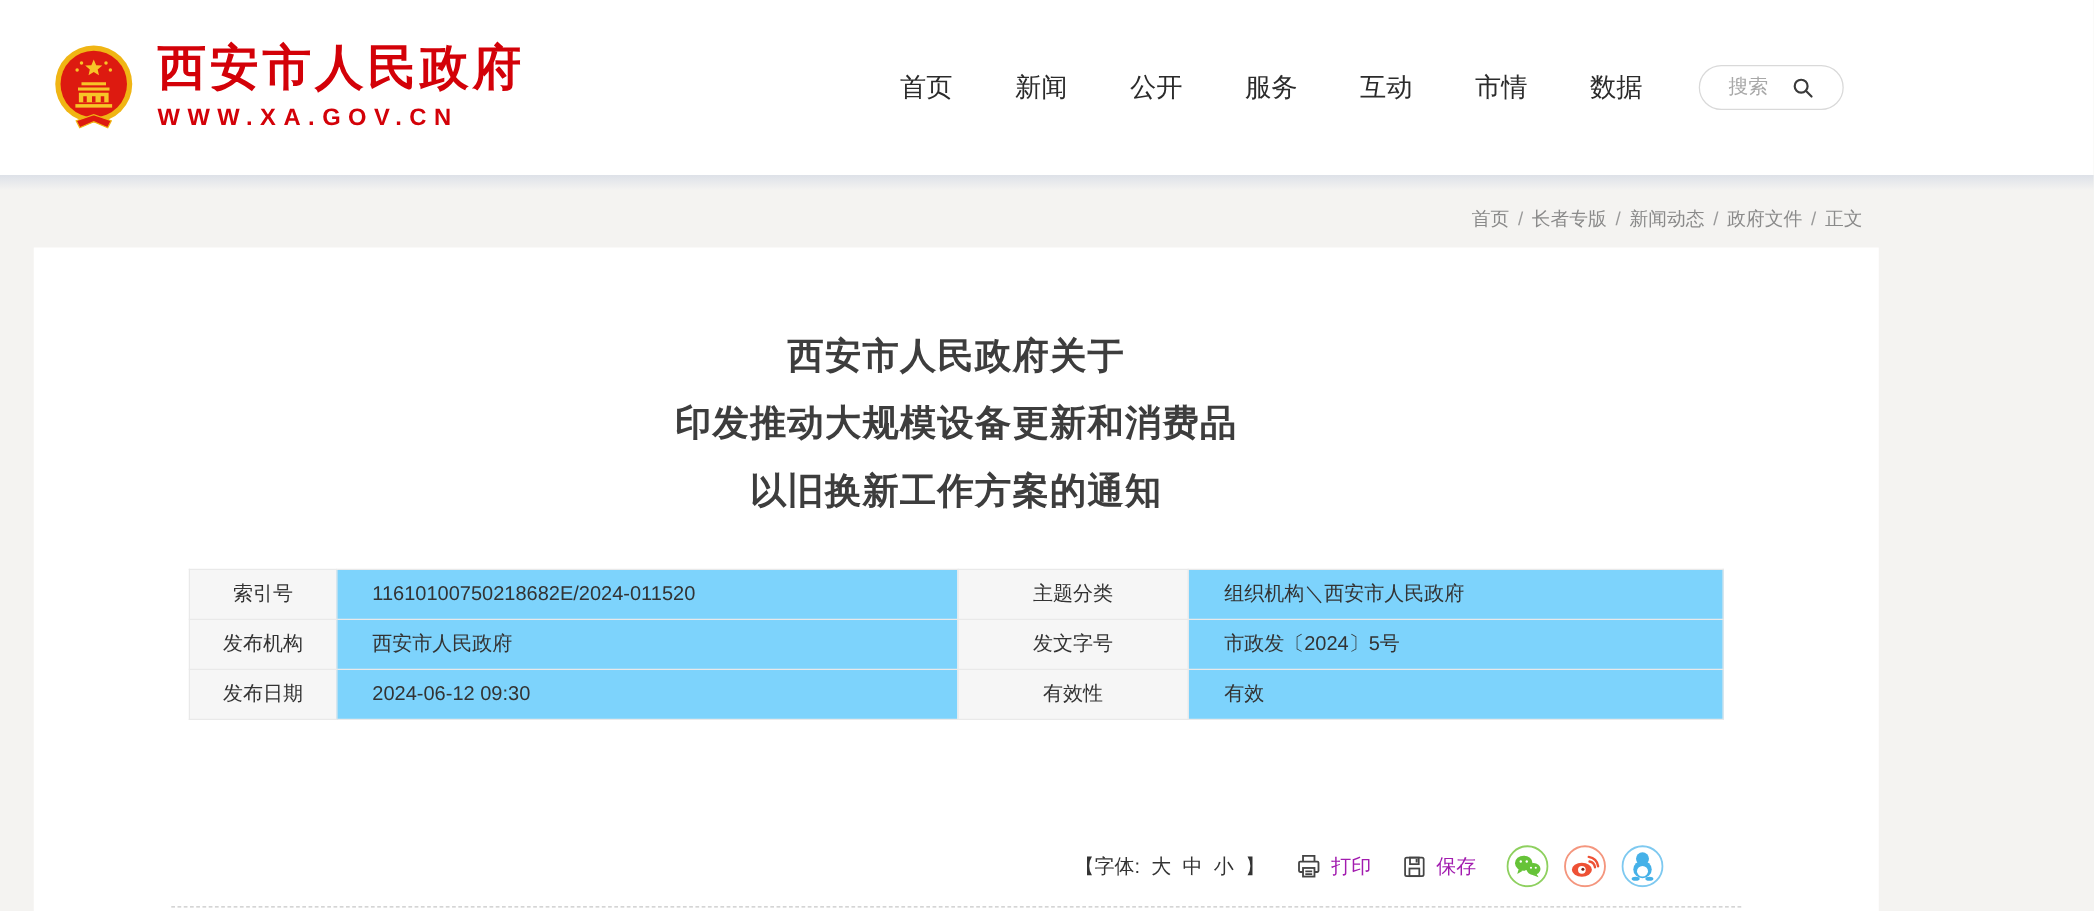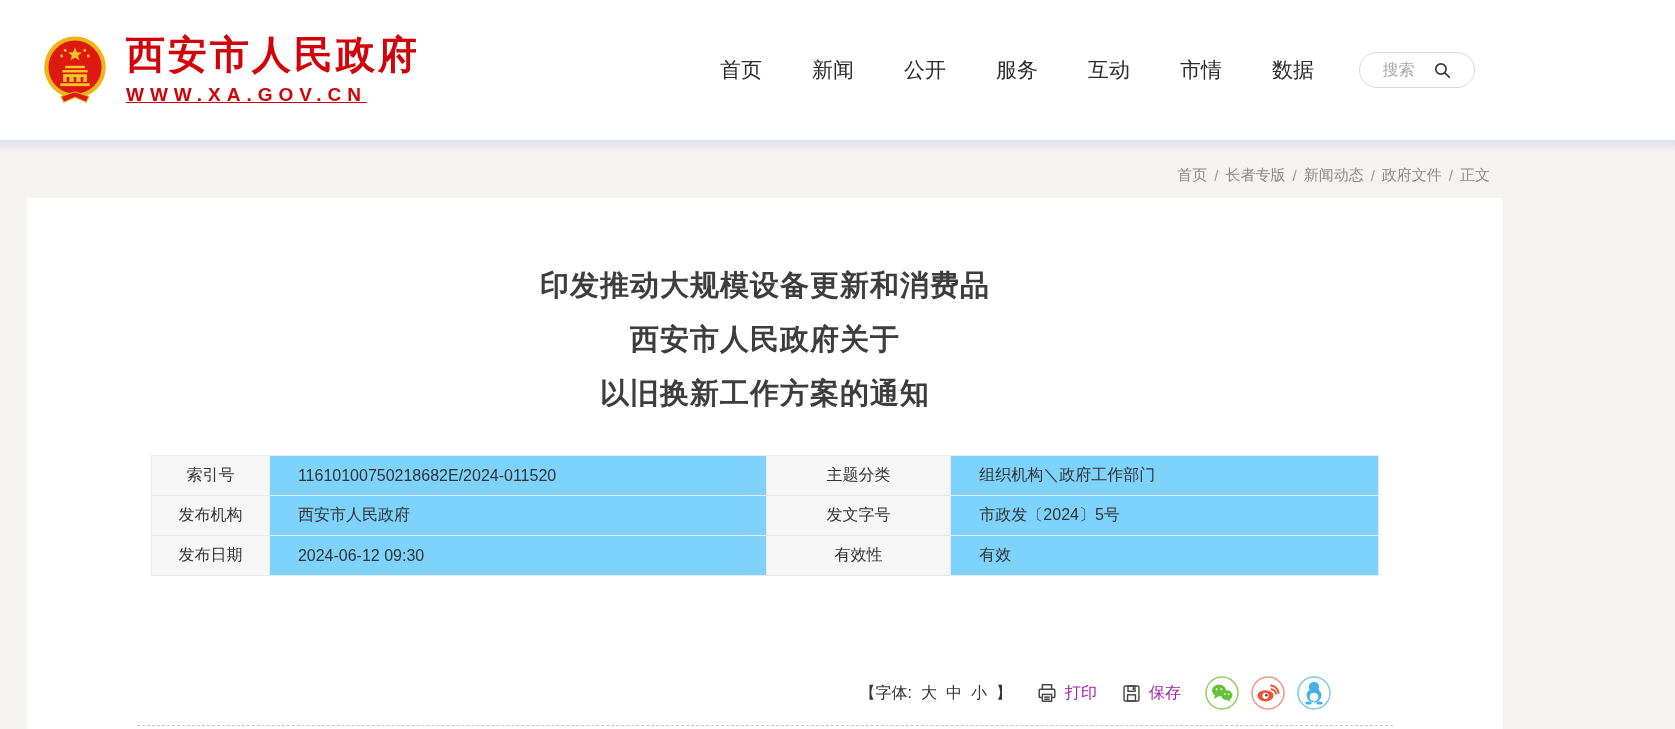--- a/index.html
+++ b/index.html
@@ -7,21 +7,21 @@
     font-family:"Liberation Sans","DejaVu Sans",sans-serif;
     background:#f4f3f1; color:#333; }
 
   
   .header { height:140px; background:#fff; display:flex; align-items:center;
     padding:0 200px 0 40px; position:relative; }
   .header-shadow { height:12px; background:linear-gradient(#dde1e8,#f4f3f1); }
   .logo { display:flex; align-items:center; gap:16px; }
   .logo-emblem { width:70px; height:88px; flex:0 0 auto; }
   .logo-text-cn { color:#d30108; font-size:39px; font-weight:bold; letter-spacing:3px; line-height:1.1; }
-  .logo-text-url { color:#d30108; font-size:19px; font-weight:bold; letter-spacing:6px; margin-top:8px;text-decoration:underline; }
+  .logo-text-url { color:#d30108; font-size:19px; font-weight:bold; letter-spacing:6px; margin-top:8px; }
   .nav { margin-left:auto; display:flex; align-items:center; gap:50px; }
   .nav a { text-decoration:none; color:#2b2b2b; font-size:21px; font-weight:500; white-space:nowrap; }
   .search-pill { margin-left:45px; width:116px; height:36px; border:1px solid #d9d9d9;
     border-radius:18px; display:flex; align-items:center; justify-content:center; gap:8px; background:#fff; }
   .search-pill input { border:none; outline:none; width:42px; font-size:16px; color:#404040; background:transparent; }
   .search-pill input::placeholder { color:#a8a8a8; }
   .search-pill svg { cursor:pointer; }
 
   
   .crumb-bar { height:46px; display:flex; align-items:center; justify-content:flex-end;
@@ -108,32 +108,32 @@
   <a href="#">新闻动态</a>
   <span class="crumb-sep">/</span>
   <a href="#">政府文件</a>
   <span class="crumb-sep">/</span>
   <span>正文</span>
 </div>
 
 <div class="card">
 
   <h1 class="doc-title">
+    <div>西安市人民政府关于</div>
     <div>印发推动大规模设备更新和消费品</div>
-    <div>西安市人民政府关于</div>
     <div>以旧换新工作方案的通知</div>
   </h1>
 
   <table class="meta">
     <tbody>
         <tr>
       <td class="m-label w-l1">索引号</td>
       <td class="m-value w-v1">11610100750218682E/2024-011520</td>
       <td class="m-label w-l2">主题分类</td>
-      <td class="m-value w-v2">组织机构＼政府工作部门</td>
+      <td class="m-value w-v2">组织机构＼西安市人民政府</td>
     </tr>
     <tr>
       <td class="m-label">发布机构</td>
       <td class="m-value">西安市人民政府</td>
       <td class="m-label">发文字号</td>
       <td class="m-value">市政发〔2024〕5号</td>
     </tr>
     <tr>
       <td class="m-label">发布日期</td>
       <td class="m-value">2024-06-12 09:30</td>

